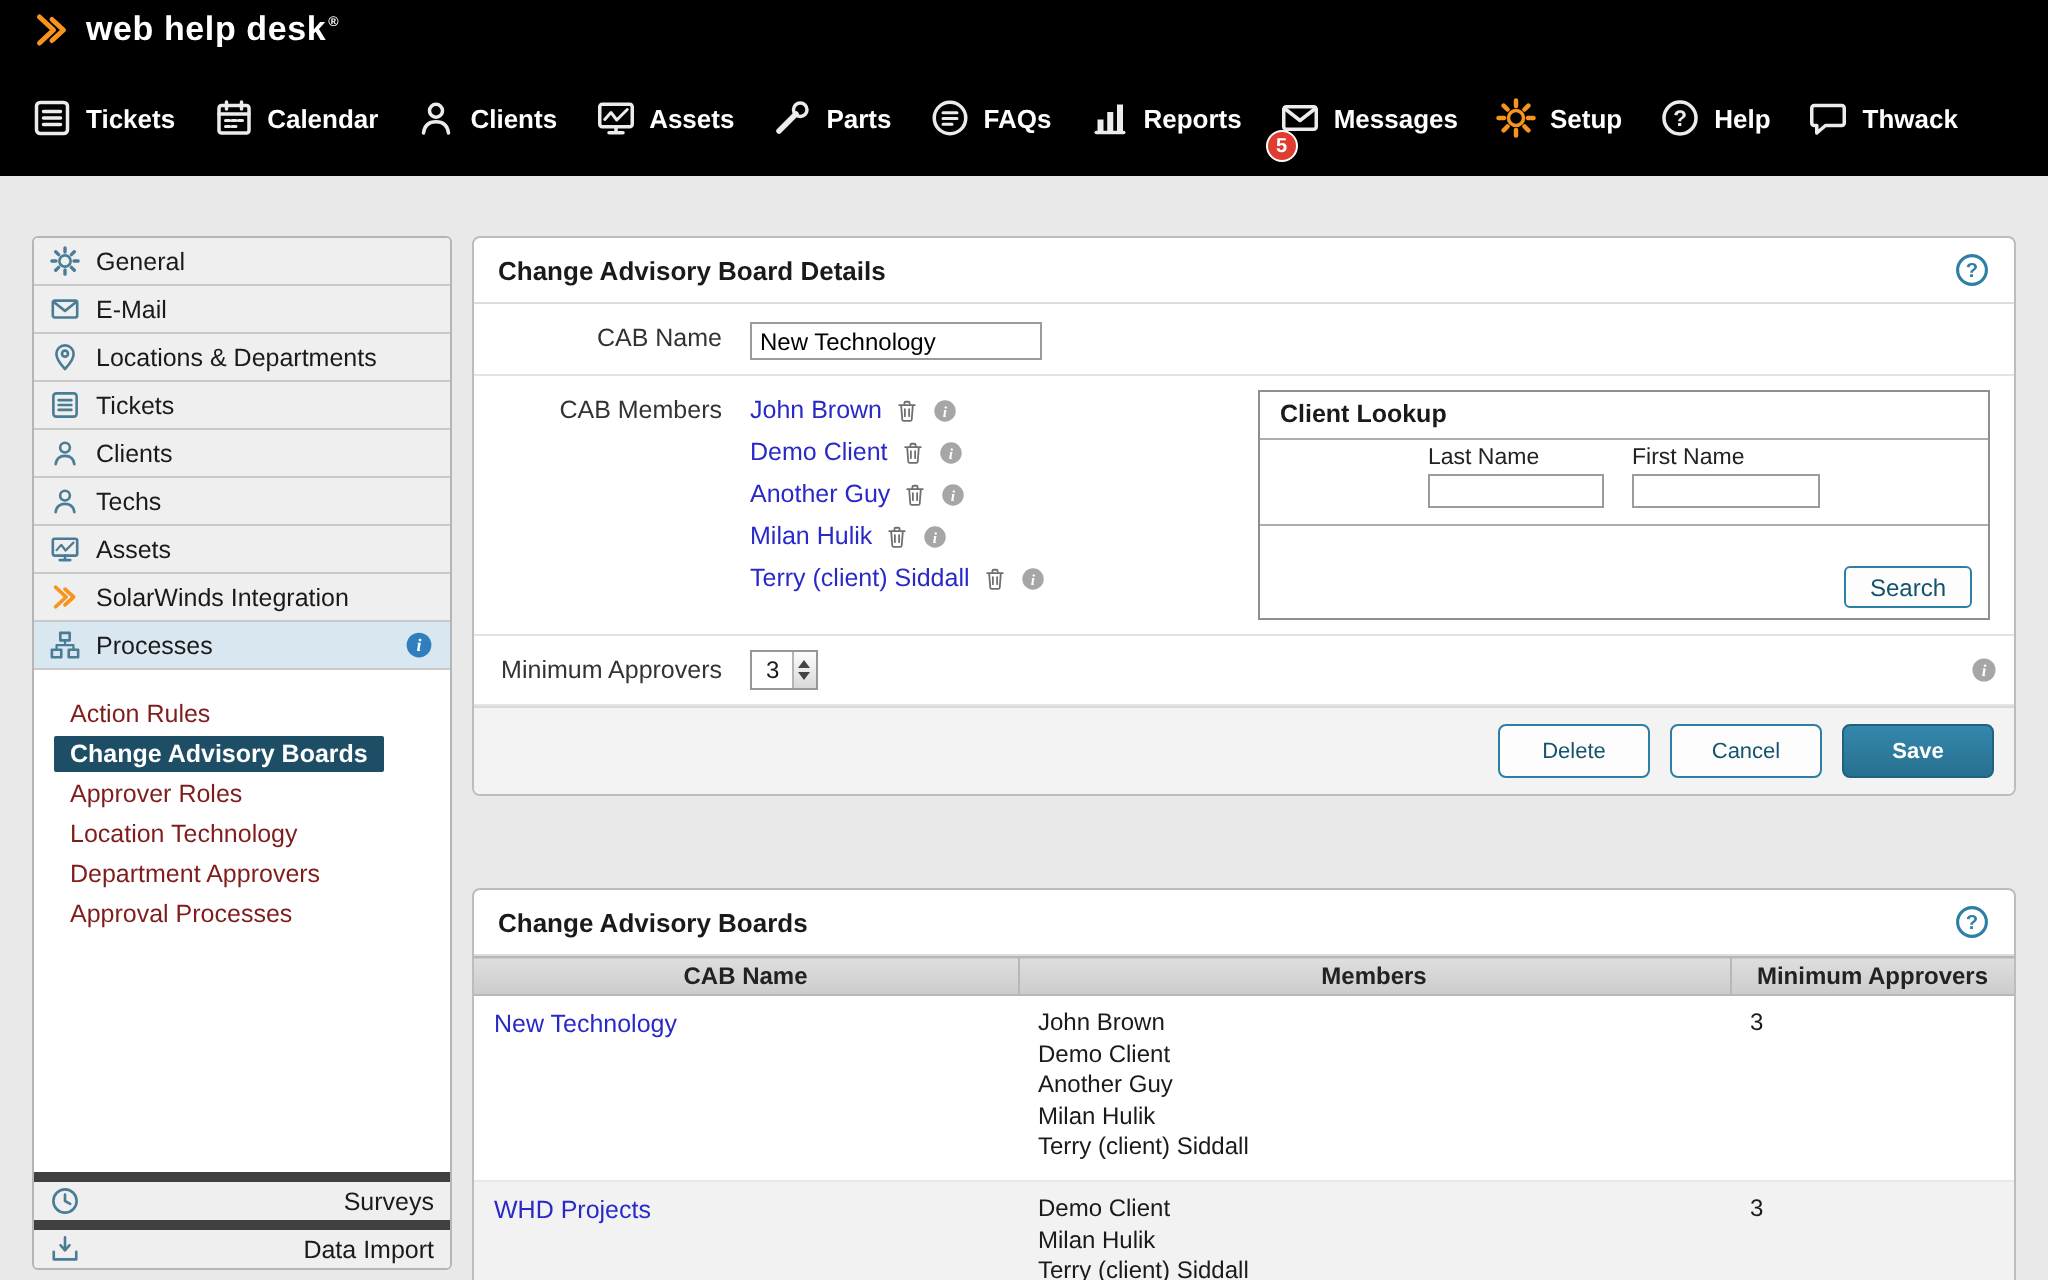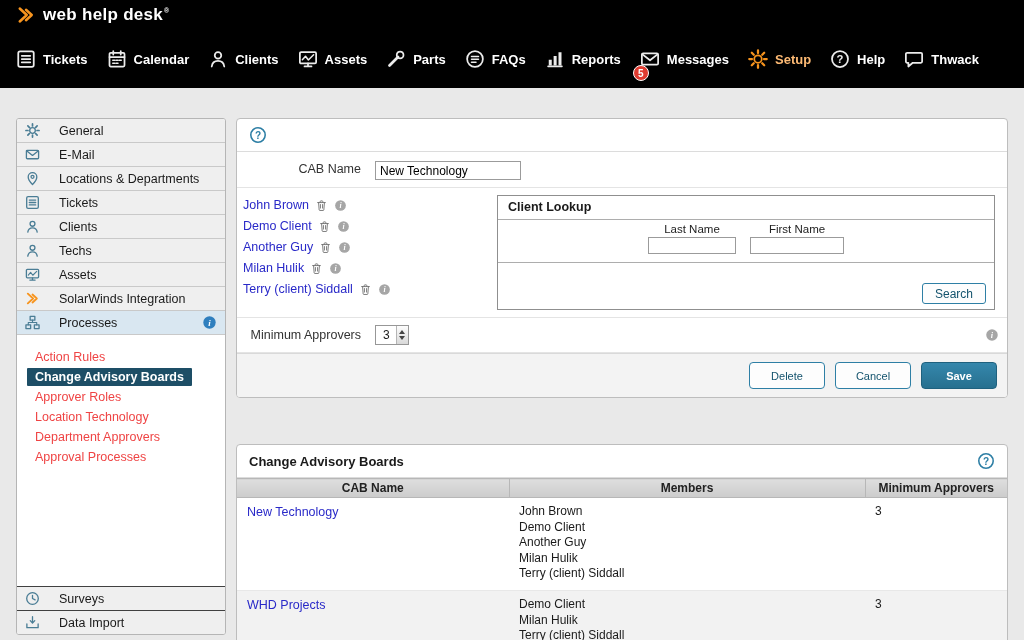--- a/index.html
+++ b/index.html
@@ -9,38 +9,38 @@
   .icon svg{display:block;width:100%;height:100%;}
 
   
   .logo-bar{height:30px;background:#000;display:flex;align-items:center;gap:7px;padding:0 0 0 16px;}
   .logo-mark{width:20px;height:20px;color:#f7941e;}
   .brand{color:#fff;font-size:17px;font-weight:bold;letter-spacing:.3px;}
   .brand sup{font-size:7px;vertical-align:super;margin-left:1px;}
   .nav-bar{height:58px;background:#000;display:flex;align-items:center;padding:0 16px;gap:19px;}
   .nav-item{display:flex;align-items:center;gap:7px;color:#fff;font-size:13px;font-weight:bold;cursor:pointer;white-space:nowrap;}
   .nav-item .nav-icon{width:20px;height:20px;color:#ececec;}
-  .nav-item.active{color:#fdba74;justify-content:space-between;}
+  .nav-item.active{color:#ffffff;justify-content:space-between;}
   .nav-item.active .nav-icon{color:#f7941e;}
   .badge-wrap{position:relative;display:inline-block;width:20px;height:20px;flex:0 0 20px;}
   .badge-wrap .nav-icon{position:absolute;inset:0;}
   .badge{position:absolute;left:-7px;bottom:-12px;background:#e03c31;border:1px solid #fff;color:#fff;font-size:10px;font-weight:bold;width:16px;height:16px;border-radius:50%;display:flex;align-items:center;justify-content:center;z-index:2;}
 
   
   .content{display:flex;padding:30px 16px 0;gap:10px;}
   .sidebar{width:210px;height:517px;border:1px solid #b5b5b5;border-radius:3px;background:#fff;display:flex;flex-direction:column;overflow:hidden;}
-  .side-item{height:24px;display:flex;align-items:center;gap:19px;padding:0 8px;background:#efefef;border-bottom:1px solid #c9c9c9;font-size:12.5px;cursor:pointer;}
+  .side-item{height:24px;display:flex;align-items:center;gap:8px;padding:0 8px;background:#efefef;border-bottom:1px solid #c9c9c9;font-size:12.5px;cursor:pointer;}
   .side-item .icon{width:15px;height:15px;color:#4a7d95;flex:0 0 15px;}
   .side-item.selected{background:#d9e7f1;}
   .side-item .side-info{margin-left:auto;width:15px;height:15px;flex:0 0 15px;}
   .c-solarwinds-icon{color:#f7941e !important;}
   .side-middle{flex:1;background:#fff;padding:11px 0;}
-  .sub-item{font-size:12.5px;padding:2px 8px;margin:2px 10px;width:fit-content;cursor:pointer;border-radius:1px;color:#ef4444;}
+  .sub-item{font-size:12.5px;padding:2px 8px;margin:2px 10px;width:fit-content;cursor:pointer;border-radius:1px;color:#7f1d1d;}
   .sub-item.selected{background:#1d4e66;color:#fff;font-weight:bold;}
-  .side-bottom .side-item{border-bottom:none;border-top:1px solid #404040;}
+  .side-bottom .side-item{border-bottom:none;border-top:5px solid #404040;justify-content:space-between;}
 
   .main{flex:1;min-width:0;}
   .panel{background:#fff;border:1px solid #bdbdbd;border-radius:4px;overflow:hidden;}
   .panel + .panel{margin-top:46px;}
   .panel-header{display:flex;align-items:center;justify-content:space-between;padding:7px 12px;border-bottom:1px solid #dcdcdc;}
   .panel-title{font-weight:bold;font-size:13px;}
   .help-circle{width:18px;height:18px;color:#2e7fa5;cursor:pointer;flex:0 0 18px;}
 
   .form-row{display:flex;border-bottom:1px solid #e4e4e4;}
   .label-col{flex:0 0 132px;width:132px;text-align:right;padding:10px 8px 9px 0;font-size:12.5px;color:#333;}
@@ -52,21 +52,21 @@
   .member-list{width:244px;padding-top:3px;flex:0 0 244px;}
   .member{display:flex;align-items:center;gap:6px;margin-bottom:7px;}
   .member a{color:#2929c8;font-size:12.5px;text-decoration:none;cursor:pointer;white-space:nowrap;}
   .member .trash{width:13px;height:13px;color:#6f6f6f;cursor:pointer;flex:0 0 13px;}
   .member .minfo{width:13px;height:13px;cursor:pointer;flex:0 0 13px;}
 
   .lookup{flex:1;border:1px solid #8f8f8f;align-self:flex-start;background:#fff;}
   .lookup-title{font-weight:bold;font-size:12.5px;padding:4px 10px 5px;}
   .lookup-band{border-top:1px solid #adadad;border-bottom:1px solid #adadad;padding:3px 10px 8px;display:flex;gap:14px;justify-content:center;}
   .field{display:flex;flex-direction:column;gap:2px;}
-  .field label{font-size:11.5px;color:#222;text-align:center;}
+  .field label{font-size:11.5px;color:#222;}
   .field .text-input{width:88px;height:17px;}
   .field.first-name .text-input{width:94px;}
   .lookup-footer{padding:4px 8px 5px;text-align:right;margin-top:16px;}
 
   .min-row{display:flex;align-items:center;padding-right:8px;}
   .stepper{display:inline-flex;align-items:stretch;border:1px solid #979797;background:#fff;height:20px;cursor:pointer;}
   .stepper .val{font-size:12px;padding:2px 6px 0 7px;}
   .stepper .arrows{width:12px;border-left:1px solid #b5b5b5;display:flex;flex-direction:column;align-items:center;justify-content:center;gap:2px;background:linear-gradient(#fdfdfd,#d9d9d9);}
   .stepper .arrows i{display:block;width:0;height:0;border-left:3.5px solid transparent;border-right:3.5px solid transparent;}
   .stepper .arrows .up{border-bottom:4px solid #444;}
@@ -330,36 +330,38 @@
             </span>
             <span>Data Import</span>
           </div>
         </div>
     </aside>
 
     <main class="main">
 
       <section class="panel">
         <div class="panel-header">
+          <span class="panel-title">Change Advisory Board Details</span>
           <span class="icon help-circle">
               <svg viewBox="0 0 16 16" fill="none" stroke="currentColor" stroke-width="1.4" stroke-linecap="round" stroke-linejoin="round">
                 <circle cx="8" cy="8" r="6.4"></circle>
                 <text x="8" y="11.2" font-size="9" font-weight="bold" text-anchor="middle" fill="currentColor" stroke="none" font-family="Liberation Sans, sans-serif">?</text>
               </svg>
             </span>
         </div>
 
         <div class="form-row">
           <div class="label-col">CAB Name</div>
           <div class="value-col">
             <input class="text-input cab-name" value="New Technology" style="">
           </div>
         </div>
 
         <div class="form-row">
+          <div class="label-col">CAB Members</div>
           <div class="value-col members-row">
             <div class="member-list">
                 <div class="member">
                   <a>John Brown</a>
                   <span class="icon trash c-trash-icon">
                     <svg viewBox="0 0 16 16" fill="none" stroke="currentColor" stroke-width="1.4" stroke-linecap="round" stroke-linejoin="round">
                       <path d="M3.2 4.4h9.6M6.4 4.2V3.1a.8.8 0 0 1 .8-.8h1.6a.8.8 0 0 1 .8.8v1.1M4.4 4.4l.7 8.9a.9.9 0 0 0 .9.8h4a.9.9 0 0 0 .9-.8l.7-8.9M6.7 6.8v4.4M9.3 6.8v4.4" stroke-width="1.1"></path>
                     </svg>
                   </span>
                   <span class="icon minfo c-info-icon">

